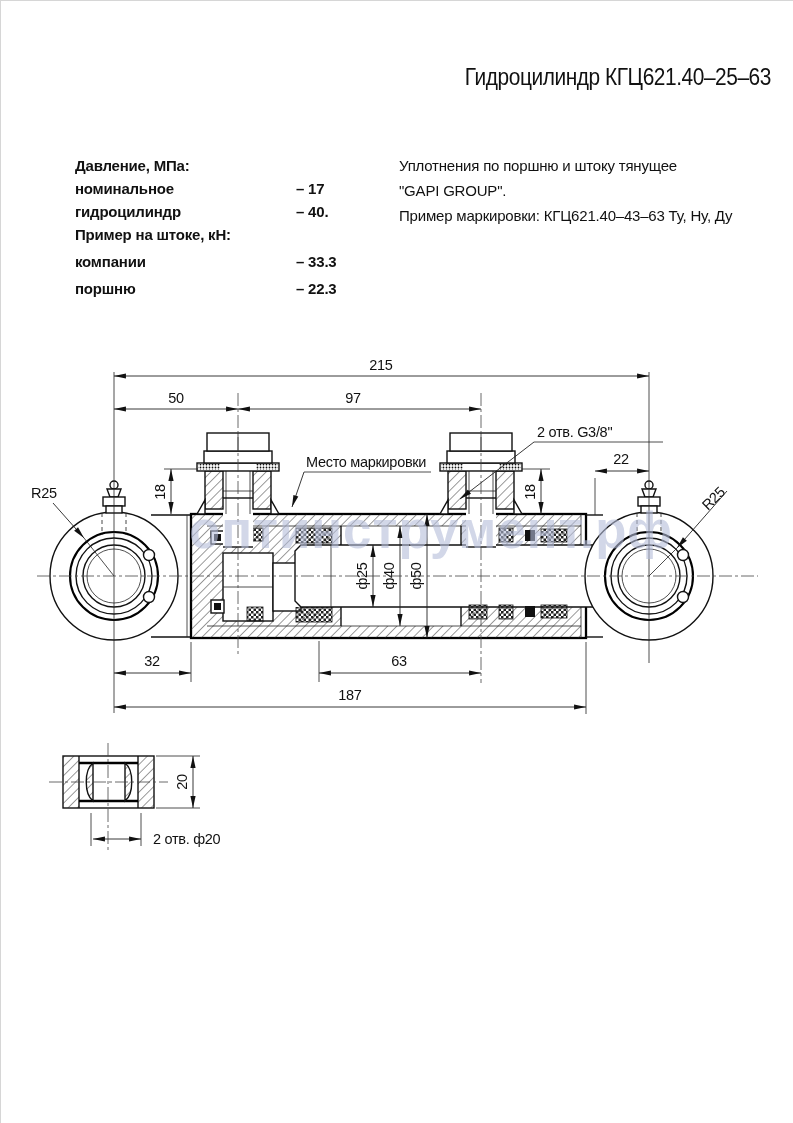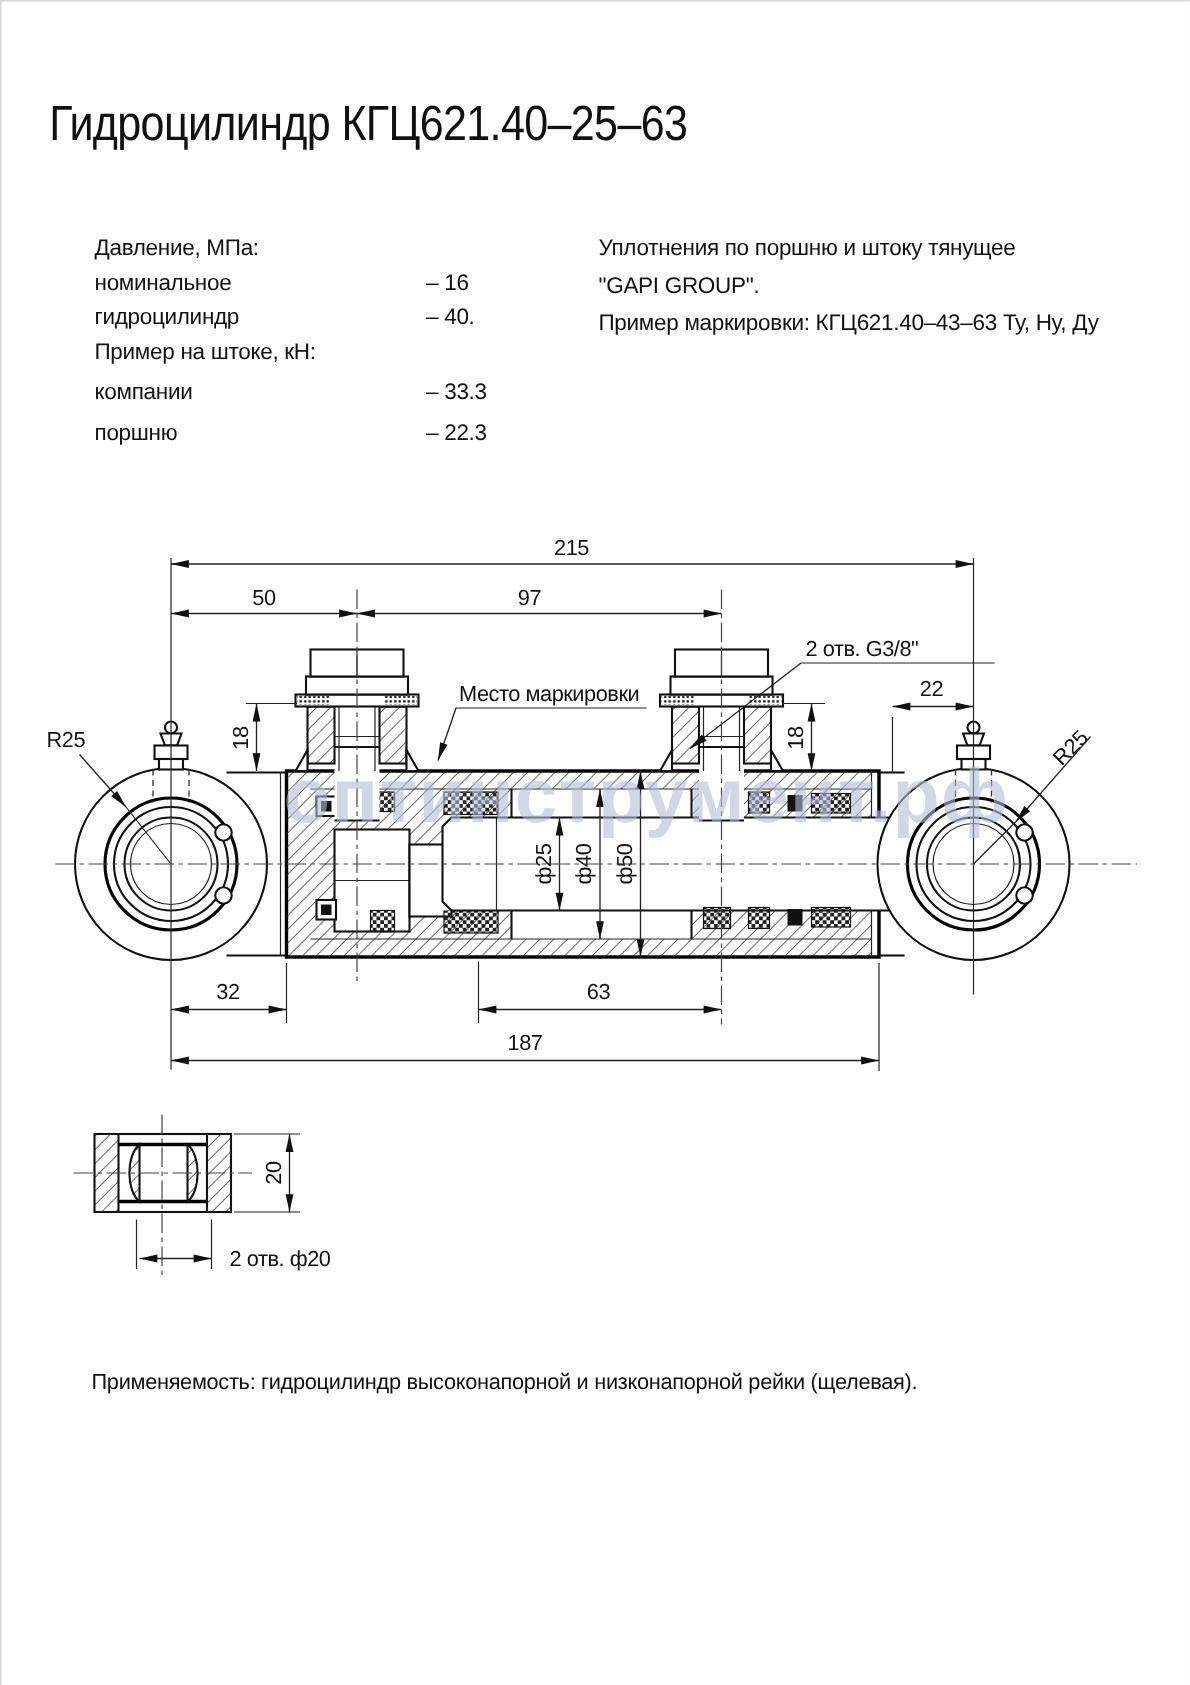--- a/index.html
+++ b/index.html
@@ -1,22 +1,22 @@
 <!DOCTYPE html>
 <html><head>
 <meta charset="utf-8">
 <style>
   html,body{margin:0;padding:0;background:#eee;}
   #page{position:relative;width:793px;height:1123px;background:#fff;border:1px solid #d6d6d6;
         font-family:"Liberation Sans",sans-serif;color:#111;overflow:hidden;margin:0 auto;}
-  #title{position:absolute;top:62px;left:0;width:793px;text-align:left;
-         font-size:33px;letter-spacing:-.5px;white-space:nowrap;}
+  #title{position:absolute;top:62px;left:0;width:793px;text-align:right;
+         font-size:24px;letter-spacing:-.5px;white-space:nowrap;}
   #title span{display:inline-block;transform:scaleX(.87);}
   .specs{position:absolute;left:62px;top:156px;width:330px;font-size:15px;letter-spacing:-.2px;}
-  .spec-row{position:absolute;left:0;width:330px;height:20px;white-space:nowrap;}
+  .spec-row{position:absolute;left:12px;width:330px;height:20px;white-space:nowrap;font-weight:bold;}
   .spec-val{position:absolute;left:221px;top:0;}
   .note{position:absolute;left:398px;top:156px;width:340px;font-size:15px;letter-spacing:-.2px;}
   .note-line{position:absolute;left:0;white-space:nowrap;}
   #footer{position:absolute;left:60px;top:913px;width:700px;font-size:14.5px;letter-spacing:-.2px;}
   svg{position:absolute;left:0;top:0;}
   .thin{stroke:#222;stroke-width:.8;fill:none}
   .med{stroke:#111;stroke-width:1.4;fill:none}
   .w2{stroke:#000;stroke-width:2.1;fill:none}
   .bold{stroke:#000;stroke-width:2.3;fill:none}
   .cl{stroke:#444;stroke-width:.8;fill:none;stroke-dasharray:13 3 3 3}
@@ -32,21 +32,21 @@
 </style>
 </head>
 <body>
 
 <div id="page">
 
   <div id="title"><span>Гидроцилиндр КГЦ621.40–25–63</span></div>
 
   <div class="specs">
     <div class="spec-row" style="top:0"><span>Давление, МПа:</span><span class="spec-val"></span></div>
-    <div class="spec-row" style="top:23px"><span>номинальное</span><span class="spec-val">– 16</span></div>
+    <div class="spec-row" style="top:23px"><span>номинальное</span><span class="spec-val">– 17</span></div>
     <div class="spec-row" style="top:46px"><span>гидроцилиндр</span><span class="spec-val">– 40.</span></div>
     <div class="spec-row" style="top:69px"><span>Пример на штоке, кН:</span><span class="spec-val"></span></div>
     <div class="spec-row" style="top:96px"><span>компании</span><span class="spec-val">– 33.3</span></div>
     <div class="spec-row" style="top:123px"><span>поршню</span><span class="spec-val">– 22.3</span></div>
   </div>
 
   <div class="note">
     <div class="note-line" style="top:0">Уплотнения по поршню и штоку тянущее</div>
     <div class="note-line" style="top:25px">"GAPI GROUP".</div>
     <div class="note-line" style="top:50px">Пример маркировки: КГЦ621.40–43–63 Ту, Ну, Ду</div>
@@ -308,14 +308,13 @@
 
     <g>
       <line x1="36" y1="575" x2="757" y2="575" class="cl"></line>
       <line x1="237" y1="392" x2="237" y2="655" class="cl"></line>
       <line x1="480" y1="392" x2="480" y2="682" class="cl"></line>
     </g>
 
     <text x="188" y="547" class="wm">оптинструмент.рф</text>
   </svg>
 
-  <div id="footer">Применяемость: гидроцилиндр высоконапорной и низконапорной рейки (щелевая).</div>
 </div>
 
 </body></html>

